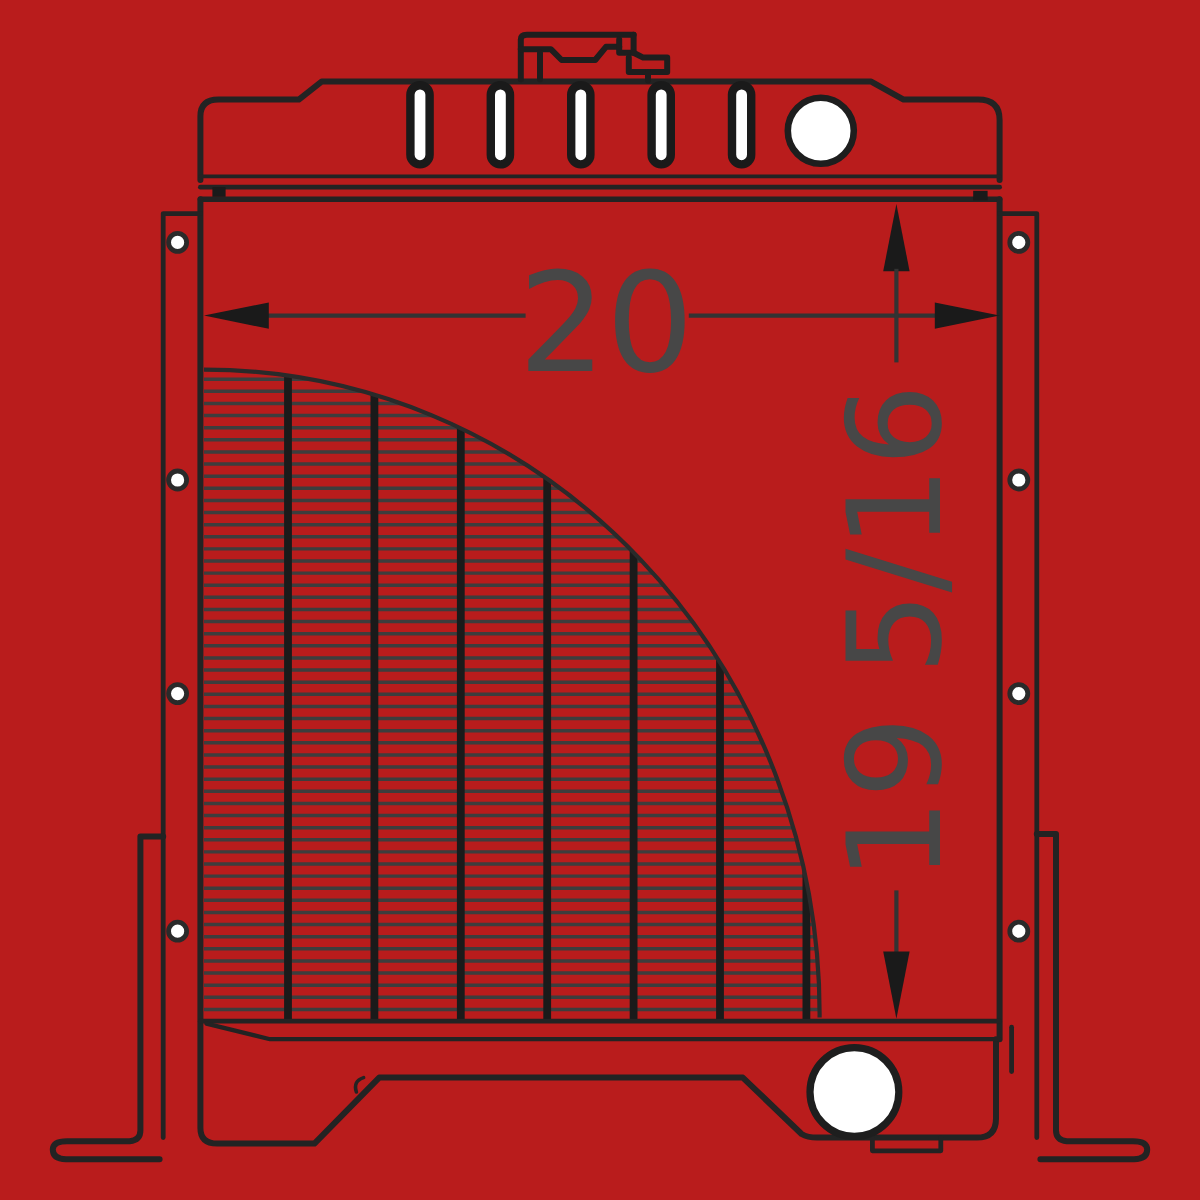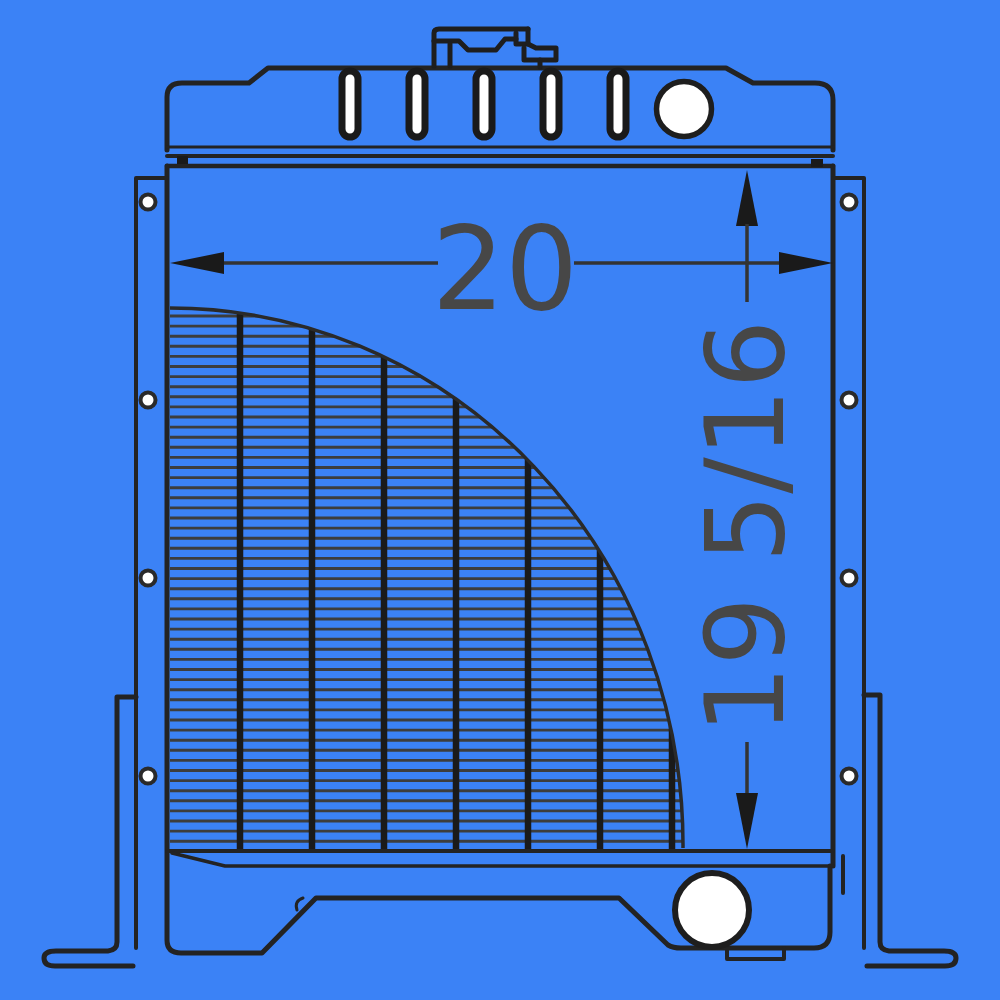--- a/index.html
+++ b/index.html
@@ -1,16 +1,16 @@
 <!DOCTYPE html>
 <html><head>
 <meta charset="utf-8">
 <style>
   html,body{margin:0;padding:0;background:#ffffff;}
-  .stage{width:1000px;height:1000px;position:relative;background:#3b82f6;overflow:hidden;}
+  .stage{width:1000px;height:1000px;position:relative;background:#b91c1c;overflow:hidden;}
   svg{display:block;}
   .dim-text{font-family:"DejaVu Sans", sans-serif;font-weight:400;fill:#474747;}
   path,line,circle,rect,polygon{vector-effect:none;}
 </style>
 </head>
 <body>
 
 <div class="stage">
 <svg width="1000" height="1000" viewBox="0 0 1000 1000" xmlns="http://www.w3.org/2000/svg">
 

